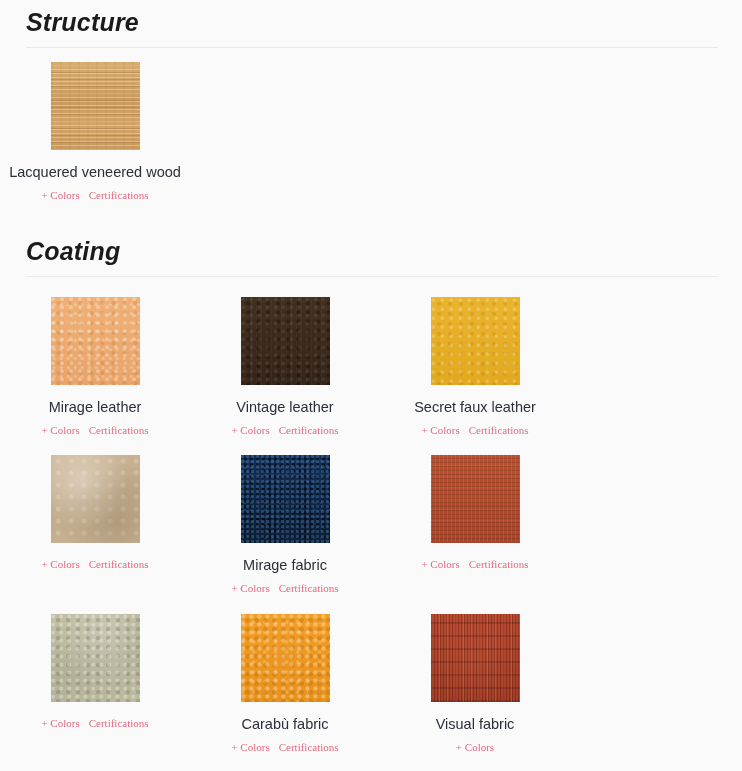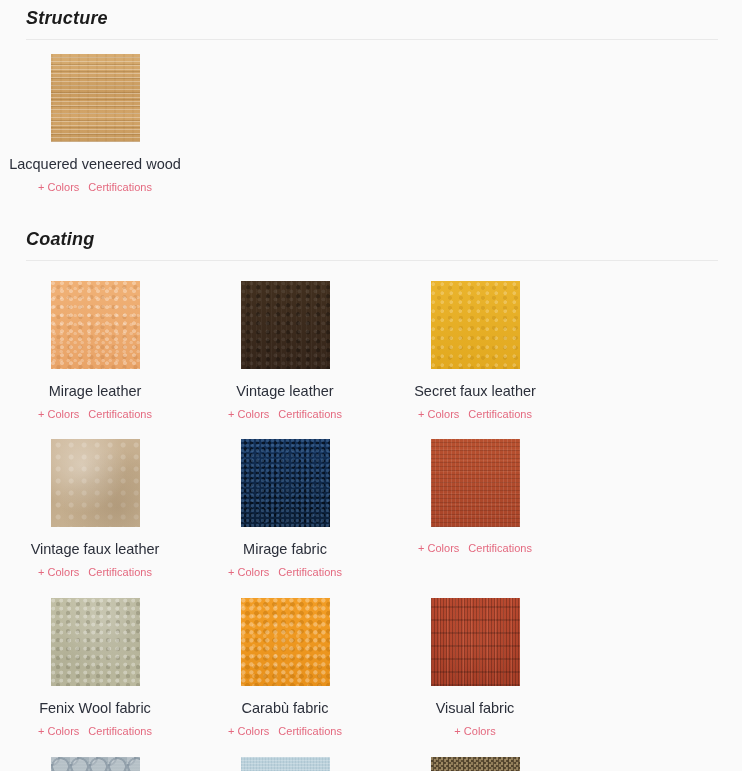--- a/index.html
+++ b/index.html
@@ -20,21 +20,21 @@
     overflow: hidden;
     position: relative;
   }
   .section { padding: 0; }
   .section-head {
     margin: 0 24px 0 26px;
     padding-bottom: 10px;
     border-bottom: 1px solid #e9e9e9;
   }
   .section-title {
-    font-size: 18px;
+    font-size: 25px;
     font-weight: bold;
     font-style: italic;
     color: #1b1b1b;
     letter-spacing: 0.2px;
     margin: 0;
     padding-top: 8px;
   }
   .grid {
     display: flex;
     flex-wrap: wrap;
@@ -69,20 +69,21 @@
     margin-top: 1px;
     line-height: 1.1;
     white-space: nowrap;
   }
   .link {
     font-size: 11px;
     color: #e4697f;
     text-decoration: none;
     display: inline-block;
     padding: 0 1px;
+    font-family: Liberation Serif, serif;
   }
   .link + .link { margin-left: 7px; }
   .spacer-structure { height: 22px; }
   .spacer-coating { height: 6px; }
 
   
   .tx-lacquered-wood {
     background-color: #cfa468;
     background-image:
       repeating-linear-gradient(0deg, rgba(255,255,255,.30) 0px, rgba(255,255,255,.30) 1px, rgba(0,0,0,0) 1px, rgba(0,0,0,0) 4px),
@@ -237,35 +238,33 @@
           <div class="mat-name">Vintage leather</div>
           <div class="links"><a class="link" href="#">+ Colors</a><a class="link" href="#">Certifications</a></div>
         </div>
         <div class="cell">
           <div class="swatch tx-secret-faux"></div>
           <div class="mat-name">Secret faux leather</div>
           <div class="links"><a class="link" href="#">+ Colors</a><a class="link" href="#">Certifications</a></div>
         </div>
         <div class="cell">
           <div class="swatch tx-vintage-faux"></div>
-          <div class="mat-name">Vintage faux leather</div>
           <div class="links"><a class="link" href="#">+ Colors</a><a class="link" href="#">Certifications</a></div>
         </div>
         <div class="cell">
           <div class="swatch tx-mirage-fabric"></div>
           <div class="mat-name">Mirage fabric</div>
           <div class="links"><a class="link" href="#">+ Colors</a><a class="link" href="#">Certifications</a></div>
         </div>
         <div class="cell">
           <div class="swatch tx-cotton-club"></div>
           <div class="links"><a class="link" href="#">+ Colors</a><a class="link" href="#">Certifications</a></div>
         </div>
         <div class="cell">
           <div class="swatch tx-fenix-wool"></div>
-          <div class="mat-name">Fenix Wool fabric</div>
           <div class="links"><a class="link" href="#">+ Colors</a><a class="link" href="#">Certifications</a></div>
         </div>
         <div class="cell">
           <div class="swatch tx-carabu-fabric"></div>
           <div class="mat-name">Carabù fabric</div>
           <div class="links"><a class="link" href="#">+ Colors</a><a class="link" href="#">Certifications</a></div>
         </div>
         <div class="cell">
           <div class="swatch tx-visual-fabric"></div>
           <div class="mat-name">Visual fabric</div>

